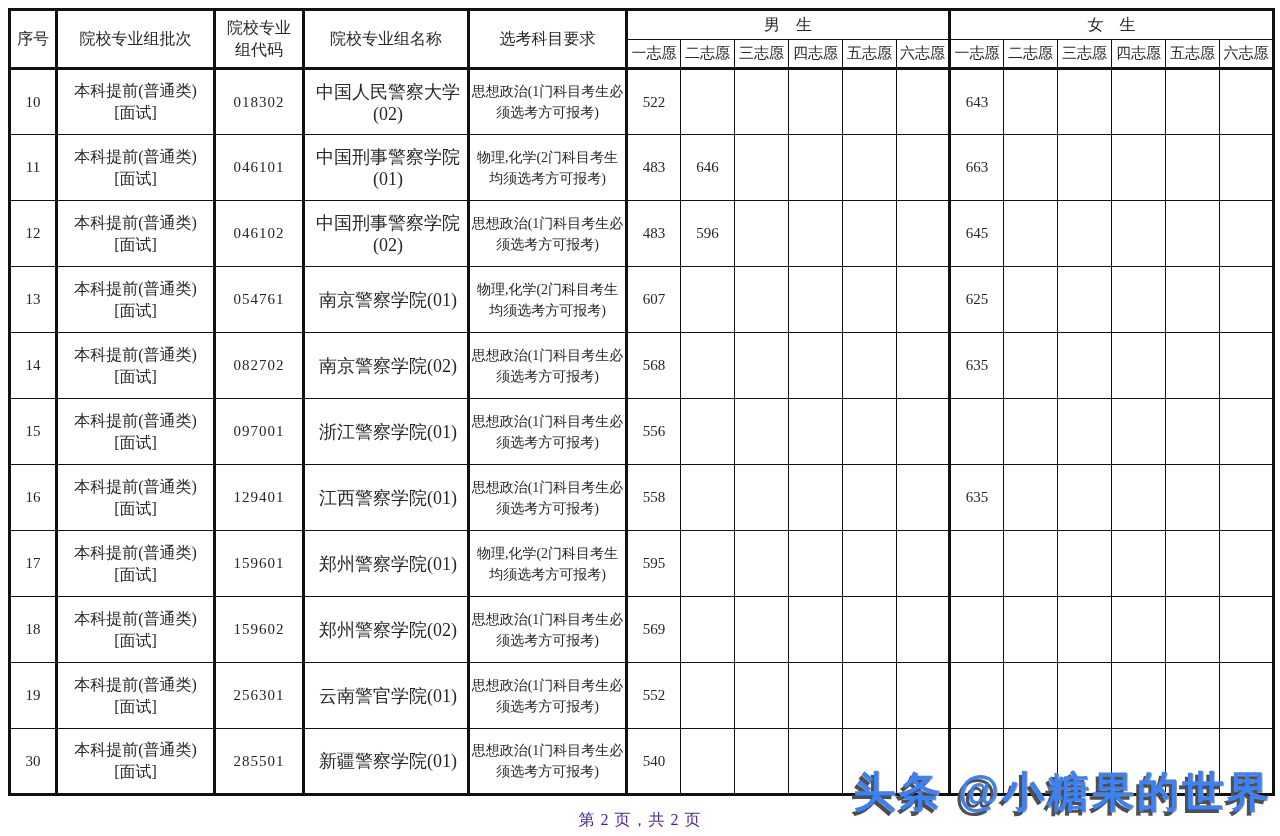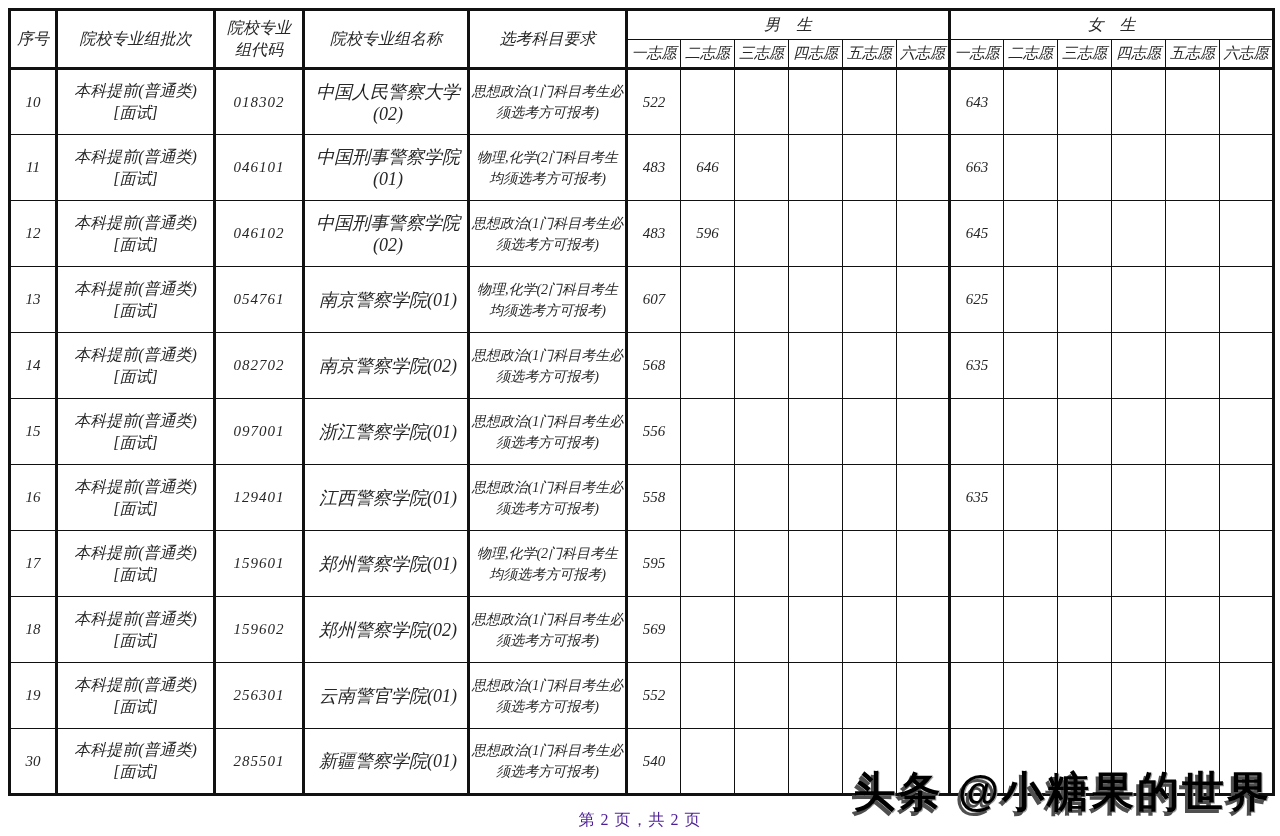--- a/index.html
+++ b/index.html
@@ -11,21 +11,20 @@
     color:#262626;
     overflow:hidden;
   }
   .score-table {
     position:absolute;
     left:8px; top:8px;
     width:1264px; height:564px;
     border-collapse:collapse;
     table-layout:fixed;
     background:#ffffff;
-    font-style:italic;
   }
   .score-table th, .score-table td {
     border:1px solid #111111;
     text-align:center;
     vertical-align:middle;
     font-weight:normal;
     overflow:hidden;
   }
   
   .score-table { border:3px solid #111111; }
@@ -57,21 +56,21 @@
     letter-spacing:1px;
   }
   
   .watermark {
     position:absolute;
     right:8px; top:764px;
     font-family:"Liberation Sans","DejaVu Sans",sans-serif;
     font-weight:bold;
     font-size:42px;
     letter-spacing:3px;
-    color:#000000;
+    color:#3b82f6;
     text-shadow:-3px 4px 0 #4f4f4f, 1px 1px 0 #9c9c9c;
     white-space:nowrap;
     z-index:5;
   }
 </style>
 </head>
 <body>
 
 <table class="score-table">
   <colgroup>

